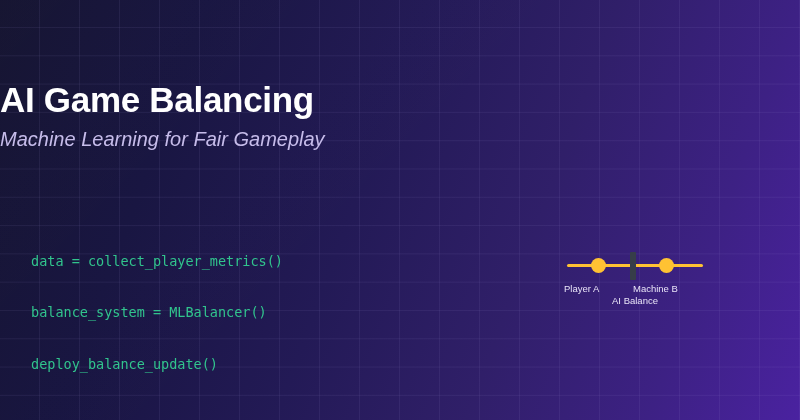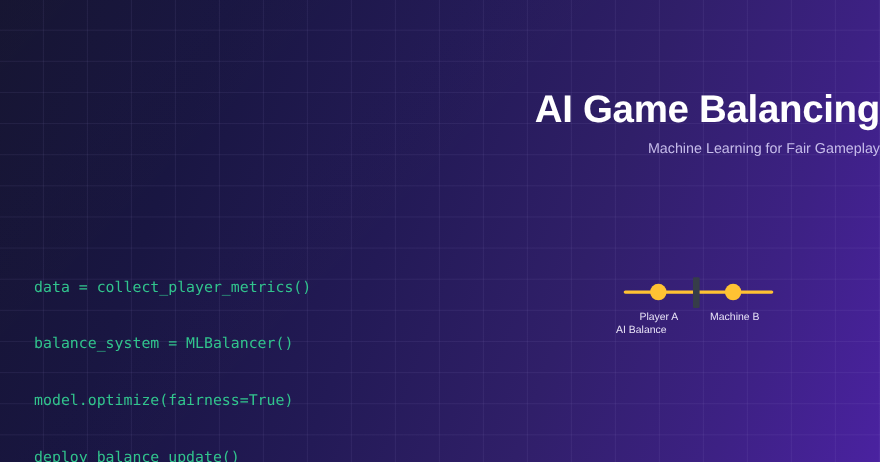--- a/index.html
+++ b/index.html
@@ -39,36 +39,37 @@
     inset: 0;
     background: linear-gradient(135deg, rgba(255,255,255,0.012) 0%, rgba(255,255,255,0) 55%);
     pointer-events: none;
   }
 
   #header {
     position: absolute;
     left: 0;
     right: 0;
     top: 82px;
-    text-align: right;
+    text-align: left;
   }
   #title {
     margin: 0;
     font-size: 35px;
     font-weight: bold;
     color: #ffffff;
     letter-spacing: -0.3px;
     line-height: 1.05;
   }
   #subtitle {
     margin: 9px 0 0 0;
-    font-size: 13px;
+    font-size: 20px;
     font-weight: normal;
     color: #c6bcea;
     line-height: 1.1;
+    font-style: italic;
   }
 
   #code-block {
     position: absolute;
     left: 31px;
     top: 218px;
     font-family: "DejaVu Sans Mono", "Liberation Mono", monospace;
     font-size: 13.5px;
     line-height: 17.3px;
     color: #31c48d;
@@ -113,33 +114,33 @@
     border-radius: 50%;
     background: #ffc233;
   }
   #dot-a { left: 31px; }
   #dot-b { left: 99px; }
 
   .pan-label {
     position: absolute;
     top: 37px;
     width: 70px;
-    text-align: center;
     font-size: 9.5px;
     color: #e8e3f7;
     line-height: 1.2;
   }
   #label-a { left: 4px; }
   #label-b { left: 73px; }
 
   #balance-caption {
     position: absolute;
     left: 0;
     top: 49px;
     width: 150px;
+    text-align: center;
     font-size: 9.5px;
     color: #e8e3f7;
     line-height: 1.2;
   }
 </style>
 </head>
 <body>
 
 <div id="stage">
 
@@ -147,21 +148,20 @@
   <div id="sheen"></div>
 
   <div id="header">
     <h1 id="title">AI Game Balancing</h1>
     <p id="subtitle">Machine Learning for Fair Gameplay</p>
   </div>
 
   <div id="code-block">
     <div class="code-line">data = collect_player_metrics()</div>
     <div class="code-line">balance_system = MLBalancer()</div>
-    <div class="code-line">model.optimize(fairness=True)</div>
     <div class="code-line">deploy_balance_update()</div>
     
     
     
     
   </div>
 
   <div id="balance">
     <div id="beam"></div>
     <div id="fulcrum"></div>

